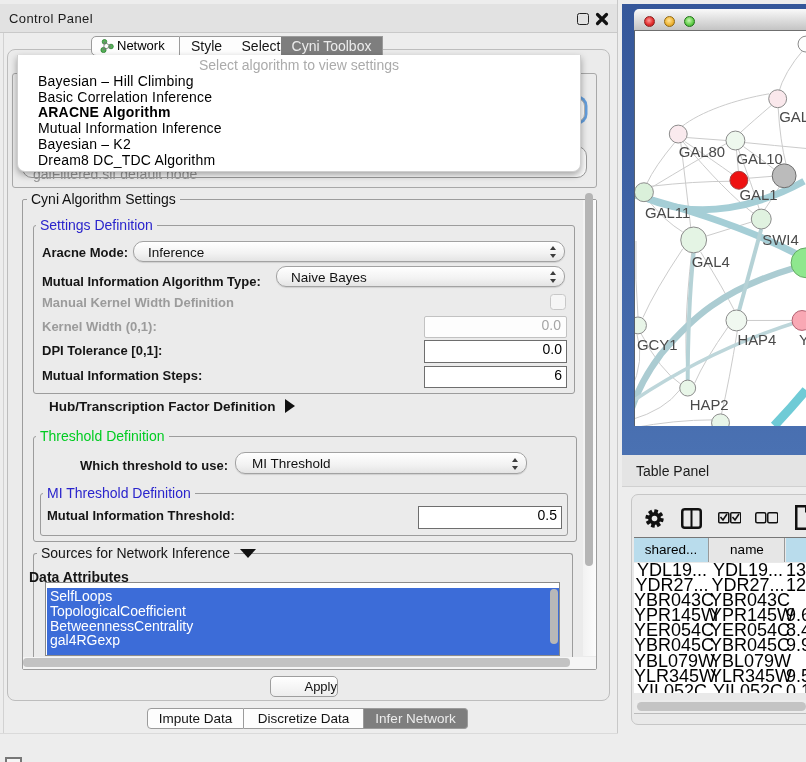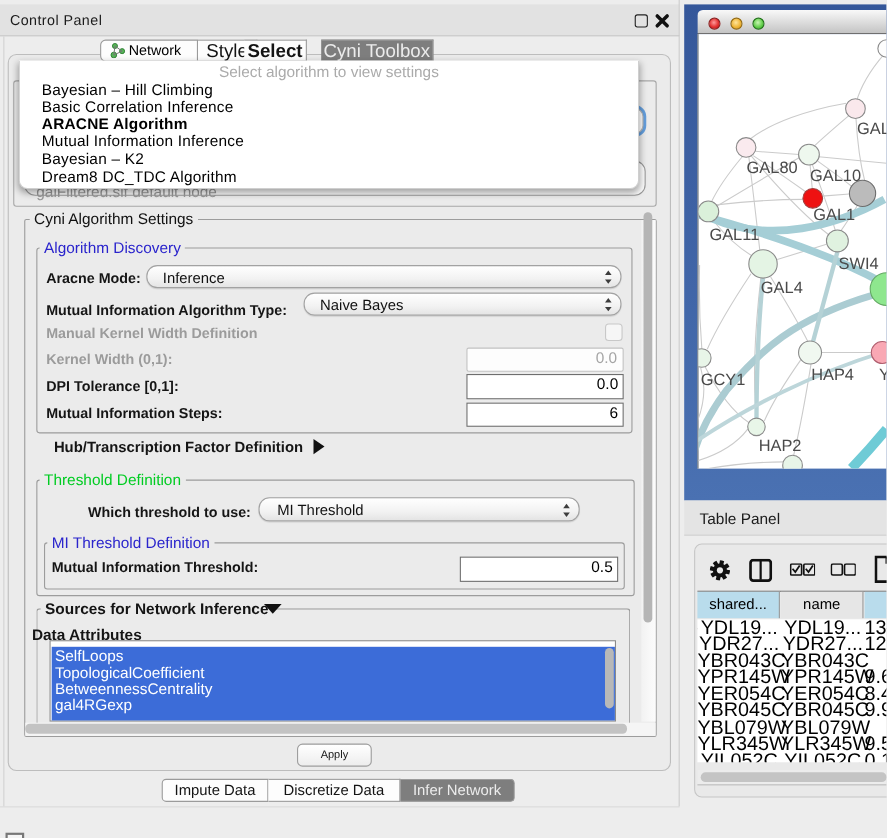--- a/index.html
+++ b/index.html
@@ -8,21 +8,21 @@
 .glbl{font-size:13px;font-weight:bold;color:#9b9b9b;white-space:nowrap;}
 .groupbox{position:absolute;border:1px solid #9c9c9c;border-radius:3px;}
 .gtitle{position:absolute;background:#ebebeb;padding:0 4px;white-space:nowrap;font-size:14px;line-height:14px;}
 .combo{position:absolute;background:linear-gradient(#ffffff,#f2f2f2 60%,#e4e4e4);border:1px solid #a2a2a2;border-radius:10px;font-size:13.5px;color:#111;box-shadow:0 1px 1px rgba(0,0,0,0.12);}
 .combo span{position:absolute;left:14px;top:2.5px;white-space:nowrap;}
 .updn{position:absolute;right:6px;top:4px;width:9px;height:12px;}
 .updn:before{content:"";position:absolute;left:1px;top:0;border-left:3.5px solid transparent;border-right:3.5px solid transparent;border-bottom:4.5px solid #3c3c3c;}
 .updn:after{content:"";position:absolute;left:1px;bottom:0;border-left:3.5px solid transparent;border-right:3.5px solid transparent;border-top:4.5px solid #3c3c3c;}
 .tfield{position:absolute;background:#fff;border:1px solid #6e6e6e;font-size:14px;color:#000;text-align:right;padding-right:4px;}
 .dfield{position:absolute;background:#fdfdfd;border:1px solid #c2c2c2;border-radius:2px;font-size:14px;color:#a5a5a5;text-align:right;padding-right:5px;}
-.tab{position:absolute;top:0;height:20px;background:#fdfdfd;border:1px solid #9b9b9b;border-left:none;font-size:17px;color:#141414;text-align:center;line-height:19px;white-space:nowrap;}
+.tab{position:absolute;top:0;height:20px;background:#fdfdfd;border:1px solid #9b9b9b;border-left:none;font-size:14px;color:#141414;text-align:center;line-height:19px;white-space:nowrap;}
 .btab{height:21px;font-size:13.5px;line-height:20px;}
 .seltab{background:#7e7e7e;color:#ececec;}
 .thumbv{position:absolute;background:#b5b5b5;border-radius:4px;}
 </style></head><body>
 <div id="root">
 
 <div class="abs" style="left:0;top:4px;width:618px;height:29px;background:#e2e2e2;border-bottom:1px solid #c9c9c9;"></div>
 <div class="abs" style="left:9px;top:11px;font-size:13px;letter-spacing:0.4px;color:#1b1b1b;">Control Panel</div>
 <div class="abs" style="left:577px;top:13px;width:12px;height:12px;border:1.5px solid #222;border-radius:2.5px;"></div>
 <svg class="abs" style="left:594px;top:11px;" width="16" height="16" viewBox="0 0 16 16">
@@ -33,33 +33,33 @@
 
 <div class="tab" style="left:91px;top:36px;width:89px;border-left:1px solid #9b9b9b;border-radius:5px 0 0 5px;"></div>
 <svg class="abs" style="left:100px;top:39px;" width="14" height="14" viewBox="0 0 14 14">
       <circle cx="4.5" cy="2.8" r="2.3" fill="#55b357" stroke="#2c7d31" stroke-width="0.8"></circle>
       <circle cx="3.5" cy="11" r="2.6" fill="#55b357" stroke="#2c7d31" stroke-width="0.8"></circle>
       <circle cx="11" cy="7.5" r="2.3" fill="#55b357" stroke="#2c7d31" stroke-width="0.8"></circle>
       <path d="M4.5 2.8 L11 7.5 L3.5 11 Z" stroke="#777" fill="none" stroke-width="0.9"></path>
     </svg>
 <div class="abs" style="left:117px;top:36px;height:20px;line-height:20px;font-size:13px;">Network</div>
 <div class="tab" style="left:180px;top:36px;width:54px;">Style</div>
-<div class="tab" style="left:222px;top:36px;width:57px;font-weight:bold;">Select</div>
-<div class="tab seltab" style="left:292px;top:36px;width:102px;">Cyni Toolbox</div>
+<div class="tab" style="left:233px;top:36px;width:57px;">Select</div>
+<div class="tab seltab" style="left:281px;top:36px;width:102px;">Cyni Toolbox</div>
 
 <div class="abs" style="left:12px;top:73px;width:585px;height:115px;border:1px solid #a8a8a8;border-radius:3px;"></div>
 <div class="abs" style="left:22px;top:98px;width:563px;height:24px;border-radius:8px;background:#fff;border:1px solid #b5b5b5;box-shadow:0 0 0 2.5px rgba(85,150,218,0.9);"></div>
 <div class="abs" style="left:22px;top:146px;width:565px;height:32px;border:1px solid #9a9a9a;border-radius:10px;background:#fbfbfb;"></div>
 <div class="abs" style="left:33px;top:166px;font-size:14px;color:#9a9a9a;">galFiltered.sif default node</div>
 
 <div class="groupbox" style="left:22px;top:199px;width:575px;height:471px;border-radius:2px;"></div>
 <div class="gtitle" style="left:27px;top:192px;color:#111;">Cyni Algorithm Settings</div>
 
 <div class="groupbox" style="left:33px;top:225px;width:542px;height:169px;"></div>
-<div class="gtitle" style="left:36px;top:218px;color:#2a24cc;">Algorithm Discovery</div>
+<div class="gtitle" style="left:36px;top:218px;color:#2a24cc;">Settings Definition</div>
 
 <div class="lbl abs" style="left:42px;top:245px;">Aracne Mode:</div>
 <div class="combo" style="left:133px;top:241px;width:432px;height:21px;">
       <span>Inference</span>
       <div class="updn"></div>
     </div>
 <div class="lbl abs" style="left:42px;top:274px;">Mutual Information Algorithm Type:</div>
 <div class="combo" style="left:276px;top:266px;width:289px;height:21px;">
       <span>Naive Bayes</span>
       <div class="updn"></div>
@@ -82,34 +82,34 @@
 <div class="combo" style="left:235px;top:452px;width:292px;height:22px;">
       <span style="left:16px;">MI Threshold</span>
       <div class="updn" style="top:5px;"></div>
     </div>
 <div class="groupbox" style="left:40px;top:493px;width:528px;height:43px;"></div>
 <div class="gtitle" style="left:43px;top:486px;color:#2a24cc;">MI Threshold Definition</div>
 <div class="lbl abs" style="left:47px;top:508px;">Mutual Information Threshold:</div>
 <div class="tfield" style="left:418px;top:506px;width:144px;height:23px;">0.5</div>
 
 <div class="groupbox" style="left:33px;top:553px;width:540px;height:112px;border-bottom:none;"></div>
-<div class="gtitle" style="left:37px;top:546px;color:#141414;font-weight:bold;">Sources for Network Inference</div>
+<div class="gtitle" style="left:37px;top:546px;color:#141414;">Sources for Network Inference</div>
 <div class="abs" style="left:240px;top:549px;width:0;height:0;border-left:8px solid transparent;border-right:8px solid transparent;border-top:9px solid #111;"></div>
 <div class="lbl abs" style="left:29px;top:569px;font-size:14px;">Data Attributes</div>
 <div class="abs" style="left:45px;top:582px;width:515px;height:74px;background:#fff;border:1px solid #8a8a8a;overflow:hidden;">
   <div class="abs" style="left:1px;top:5px;width:566px;height:74px;background:#3c6cd8;color:#fff;font-size:14px;line-height:14.8px;padding:1px 0 0 3px;">SelfLoops<br>TopologicalCoefficient<br>BetweennessCentrality<br>gal4RGexp</div>
   <div class="thumbv" style="left:504px;top:6px;width:8px;height:55px;background:#b8b8b8;"></div>
 </div>
 
 <div class="abs" style="left:583px;top:200px;width:13px;height:456px;background:linear-gradient(90deg,#f2f2f2,#fcfcfc);"></div>
 <div class="thumbv" style="left:584.5px;top:193px;width:8px;height:373px;"></div>
 <div class="abs" style="left:23px;top:657px;width:573px;height:12px;background:#f5f5f5;"></div>
 <div class="thumbv" style="left:23px;top:658px;width:547px;height:9px;background:#c3c3c3;"></div>
 
-<div class="abs" style="left:270px;top:676px;width:68px;height:21px;background:linear-gradient(#ffffff,#ededed);border:1px solid #9e9e9e;border-radius:5px;text-align:center;line-height:19px;font-size:10px;color:#111;">Apply</div>
+<div class="abs" style="left:270px;top:676px;width:68px;height:21px;background:linear-gradient(#ffffff,#ededed);border:1px solid #9e9e9e;border-radius:5px;text-align:right;line-height:19px;font-size:13px;color:#111;">Apply</div>
 
 <div class="tab btab" style="left:147px;top:708px;width:97px;border-left:1px solid #9b9b9b;border-radius:4px 0 0 4px;">Impute Data</div>
 <div class="tab btab" style="left:244px;top:708px;width:120px;">Discretize Data</div>
 <div class="tab btab seltab" style="left:364px;top:708px;width:104px;border-radius:0 4px 4px 0;">Infer Network</div>
 
 <div class="abs" style="left:0;top:733px;width:618px;height:1px;background:#dadada;"></div>
 <div class="abs" style="left:3px;top:33px;width:1px;height:700px;background:#d2d2d2;"></div>
 <div class="abs" style="left:617px;top:0;width:1px;height:733px;background:#c8c8c8;"></div>
 <div class="abs" style="left:5px;top:757px;width:17px;height:12px;border:2px solid #777;background:#f5f5f5;"></div>
 

